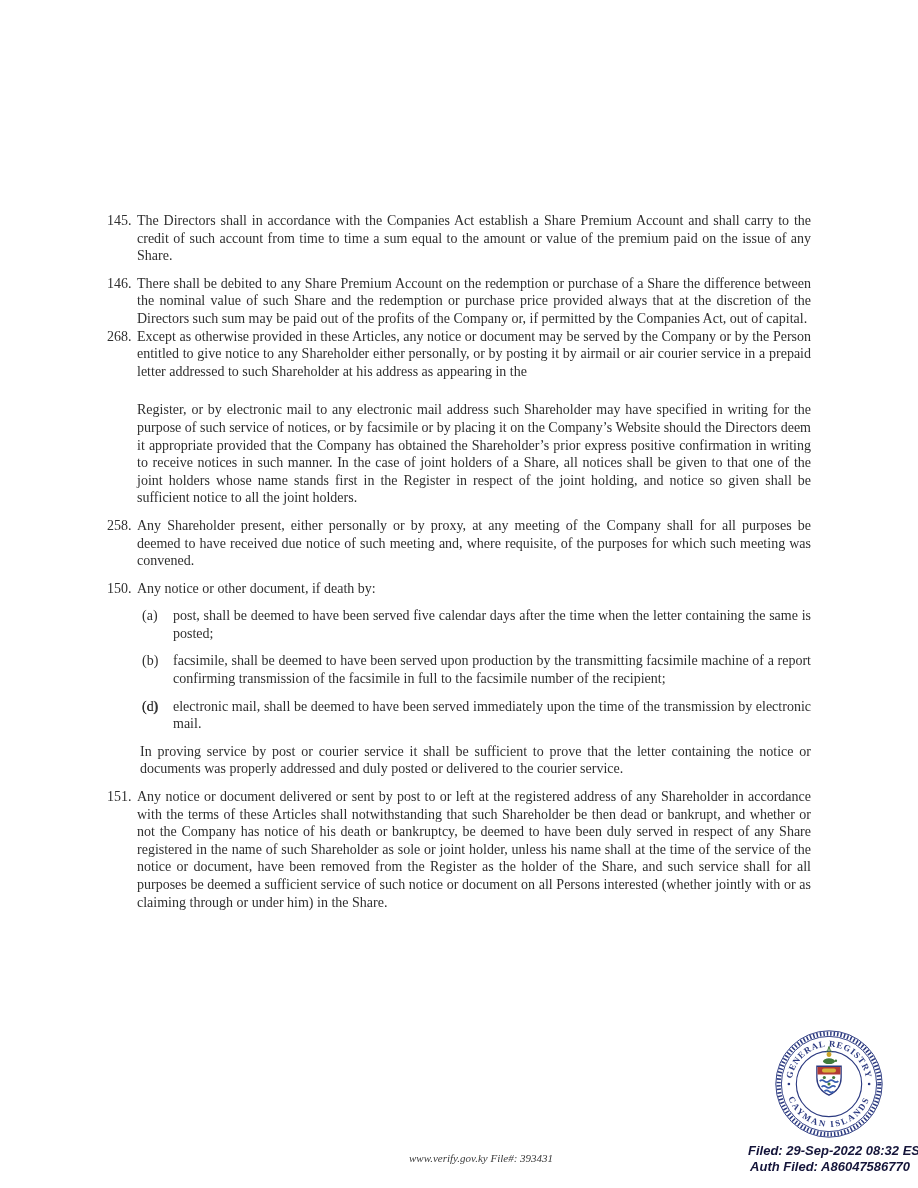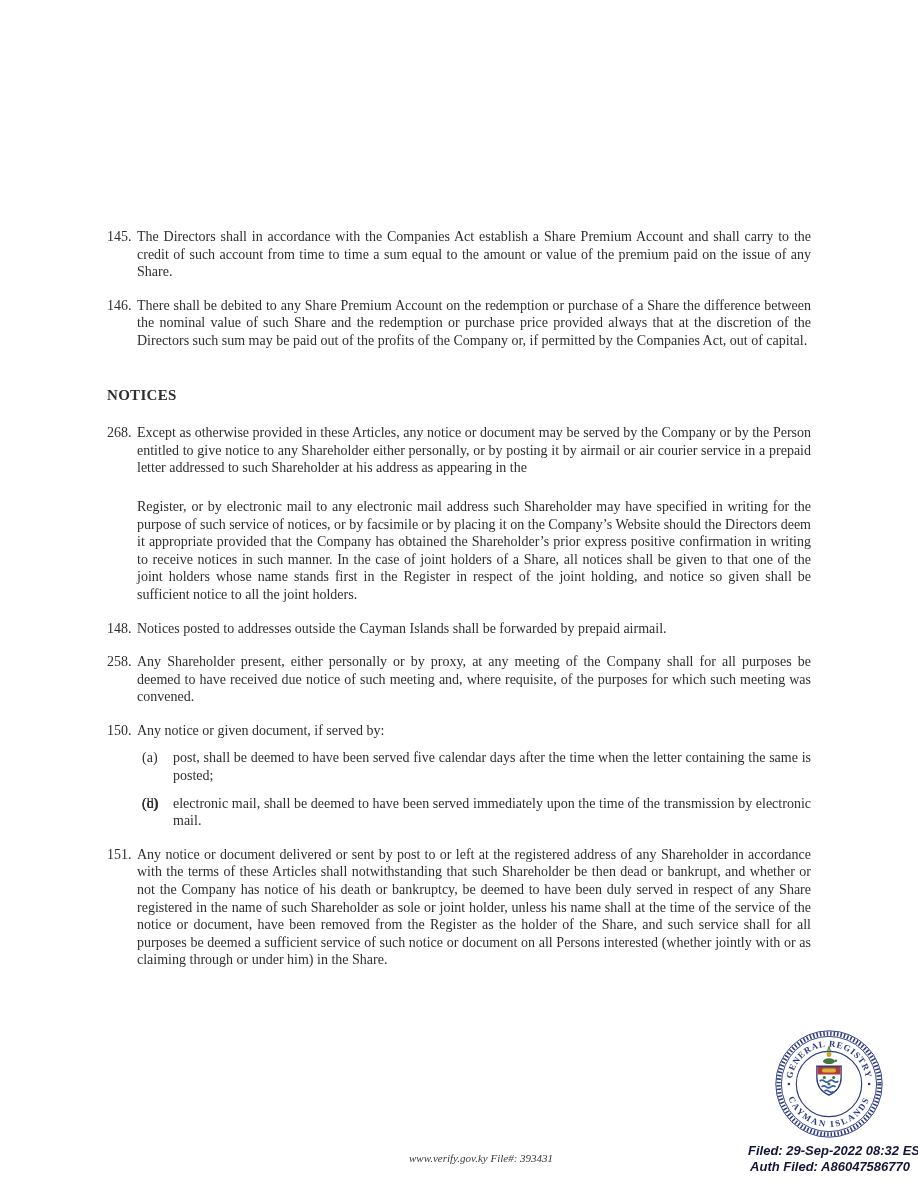--- a/index.html
+++ b/index.html
@@ -12,21 +12,21 @@
     color:#2f2f2f;
   }
   .content {
     position:absolute;
     left:107px; top:212px;
     width:704px;
     font-size:14px;
     line-height:17.6px;
     text-align:justify;
   }
-  .item { position:relative; padding-left:30px; margin:16px 0 10px 0; }
+  .item { position:relative; padding-left:30px; margin:0 0 10px 0; }
   .item .num { position:absolute; left:0; top:0; }
   .item-146 { margin-bottom:0; }
   .section-heading {
     margin:37px 0 20px 0;
     font-size:15px;
     font-weight:bold;
     letter-spacing:0.3px;
     text-align:left;
   }
   .para2 { margin-top:21px; }
@@ -72,61 +72,58 @@
     <div class="item">
       <span class="num">145.</span>
       <span>The Directors shall in accordance with the Companies Act establish a Share Premium Account and shall carry to the credit of such account from time to time a sum equal to the amount or value of the premium paid on the issue of any Share.</span>
     </div>
 
     <div class="item item-146">
       <span class="num">146.</span>
       <span>There shall be debited to any Share Premium Account on the redemption or purchase of a Share the difference between the nominal value of such Share and the redemption or purchase price provided always that at the discretion of the Directors such sum may be paid out of the profits of the Company or, if permitted by the Companies Act, out of capital.</span>
     </div>
 
-    <div class="section-heading">NOTICES</div>
 
     <div class="item">
       <span class="num">268.</span>
       <div>Except as otherwise provided in these Articles, any notice or document may be served by the Company or by the Person entitled to give notice to any Shareholder either personally, or by posting it by airmail or air courier service in a prepaid letter addressed to such Shareholder at his address as appearing in the</div>
       <div class="para2">Register, or by electronic mail to any electronic mail address such Shareholder may have specified in writing for the purpose of such service of notices, or by facsimile or by placing it on the Company’s Website should the Directors deem it appropriate provided that the Company has obtained the Shareholder’s prior express positive confirmation in writing to receive notices in such manner. In the case of joint holders of a Share, all notices shall be given to that one of the joint holders whose name stands first in the Register in respect of the joint holding, and notice so given shall be sufficient notice to all the joint holders.</div>
     </div>
 
-    <div class="item">
-      <span class="num">148.</span>
-      <span>Notices posted to addresses outside the Cayman Islands shall be forwarded by prepaid airmail.</span>
-    </div>
 
     <div class="item">
       <span class="num">258.</span>
       <span>Any Shareholder present, either personally or by proxy, at any meeting of the Company shall for all purposes be deemed to have received due notice of such meeting and, where requisite, of the purposes for which such meeting was convened.</span>
     </div>
 
     <div class="item">
       <span class="num">150.</span>
-      <span>Any notice or given document, if served by:</span>
+      <span>Any notice or other document, if death by:</span>
     </div>
 
     <div class="subitem">
       <span class="letter">(a)</span>
       <span>post, shall be deemed to have been served five calendar days after the time when the letter containing the same is posted;</span>
     </div>
 
     <div class="subitem">
       <span class="letter">(b)</span>
+      <span>facsimile, shall be deemed to have been served upon production by the transmitting facsimile machine of a report confirming transmission of the facsimile in full to the facsimile number of the recipient;</span>
     </div>
 
     <div class="subitem">
       <span class="letter">(c)</span>
     </div>
 
     <div class="subitem">
       <span class="letter">(d)</span>
       <span>electronic mail, shall be deemed to have been served immediately upon the time of the transmission by electronic mail.</span>
     </div>
 
+    <div class="closing-para">In proving service by post or courier service it shall be sufficient to prove that the letter containing the notice or documents was properly addressed and duly posted or delivered to the courier service.</div>
 
     <div class="item">
       <span class="num">151.</span>
       <span>Any notice or document delivered or sent by post to or left at the registered address of any Shareholder in accordance with the terms of these Articles shall notwithstanding that such Shareholder be then dead or bankrupt, and whether or not the Company has notice of his death or bankruptcy, be deemed to have been duly served in respect of any Share registered in the name of such Shareholder as sole or joint holder, unless his name shall at the time of the service of the notice or document, have been removed from the Register as the holder of the Share, and such service shall for all purposes be deemed a sufficient service of such notice or document on all Persons interested (whether jointly with or as claiming through or under him) in the Share.</span>
     </div>
 
   </div>
 
   <div class="stamp">
     <svg class="seal-wrap" viewBox="0 0 120 120" xmlns="http://www.w3.org/2000/svg">

